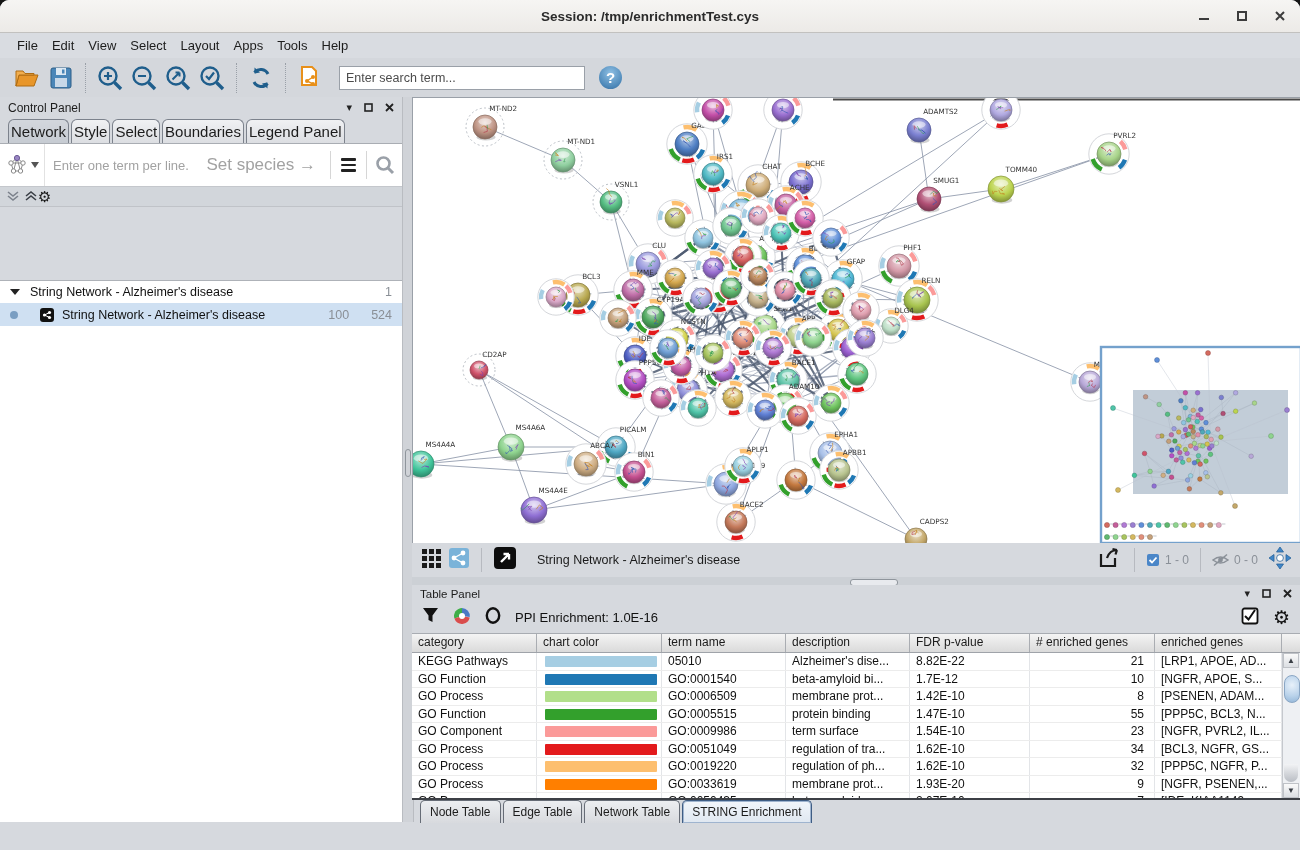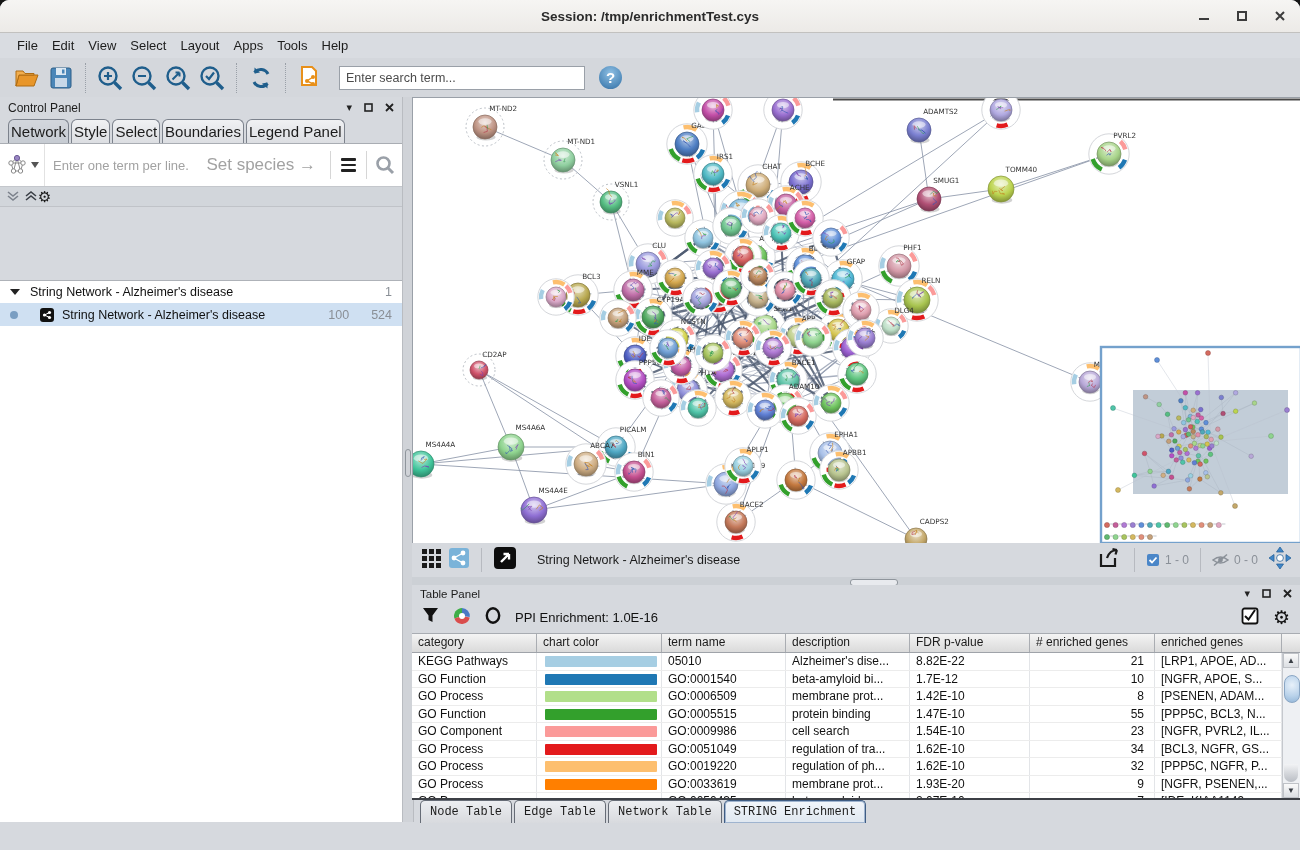--- a/index.html
+++ b/index.html
@@ -83,21 +83,21 @@
   .swatch{margin:2px 4px 2px 2px;height:11px;border-radius:1px;}
   #vscroll{position:absolute;right:0;top:0;width:17px;height:145px;background:#eef0f3;border-left:1px solid #c5c8cd;}
   .sc-arrow{position:absolute;left:0;width:16px;height:15px;display:flex;align-items:center;justify-content:center;
     font-size:8px;color:#3a3f46;background:linear-gradient(#fafafa,#dcdfe3);border:1px solid #bfc2c7;box-sizing:border-box;}
   .sc-thumb{position:absolute;left:1px;top:22px;width:14px;height:26px;border-radius:8px;
     background:radial-gradient(circle at 50% 35%,#e8f1fa,#b9d2ea 60%,#93b6d8);border:1px solid #8aa6c4;}
   .sc-shade{position:absolute;left:1px;bottom:16px;width:14px;height:18px;border-radius:0 0 7px 7px;
     background:linear-gradient(#f2f3f5,#b9bdc4);}
   .tp-tabs{height:23px;display:flex;align-items:flex-end;padding-left:8px;gap:2px;}
   .btab{font-size:12px;color:#1c1c1c;border:1px solid #666c76;border-bottom:none;border-radius:5px 5px 0 0;
-    padding:4px 9px;background:linear-gradient(#eceef1,#d8dade);font-family:Liberation Mono, monospace;}
+    padding:4px 9px;background:linear-gradient(#eceef1,#d8dade);}
   .btab.active{background:linear-gradient(#f2f6fb,#dfe7f0);border-color:#3f5d84;box-shadow:0 0 0 1px #9fb4cf inset;}
   
   #statusbar{position:absolute;left:0;right:0;bottom:0;height:28px;background:#d6d9de;border-top:1px solid #b2b5ba;
     display:flex;align-items:center;padding:0 8px;gap:14px;}
   .st-btn{height:21px;min-width:36px;display:flex;align-items:center;justify-content:center;
     border:1px solid #8f959c;border-radius:4px;background:linear-gradient(#f4f5f6,#e2e4e7);}
   .memory{margin-left:auto;height:20px;display:flex;align-items:center;gap:6px;border:1px solid #8f959c;
     border-radius:3px;background:linear-gradient(#fbfbfb,#ebecee);padding:0 10px;font-size:12px;color:#111;}
   .greendot{width:10px;height:10px;border-radius:50%;background:#2daa3f;border:1px solid #1f7a2d;}
   svg text{font-family:"DejaVu Sans","Liberation Sans",sans-serif;}
@@ -2464,21 +2464,21 @@
           <div class="td c4">1.47E-10</div>
           <div class="td c5 num">55</div>
           <div class="td c6">[PPP5C, BCL3, N...</div>
         </div>
         <div class="trow">
           <div class="td c0">GO Component</div>
           <div class="td c1">
             <div class="swatch" style="background: rgb(251, 154, 153);"></div>
           </div>
           <div class="td c2">GO:0009986</div>
-          <div class="td c3">cell search</div>
+          <div class="td c3">term surface</div>
           <div class="td c4">1.54E-10</div>
           <div class="td c5 num">23</div>
           <div class="td c6">[NGFR, PVRL2, IL...</div>
         </div>
         <div class="trow">
           <div class="td c0">GO Process</div>
           <div class="td c1">
             <div class="swatch" style="background: rgb(227, 26, 28);"></div>
           </div>
           <div class="td c2">GO:0051049</div>

